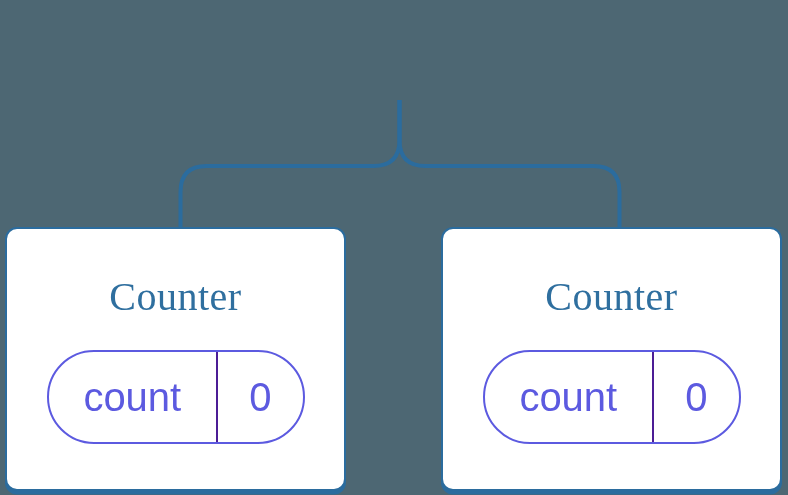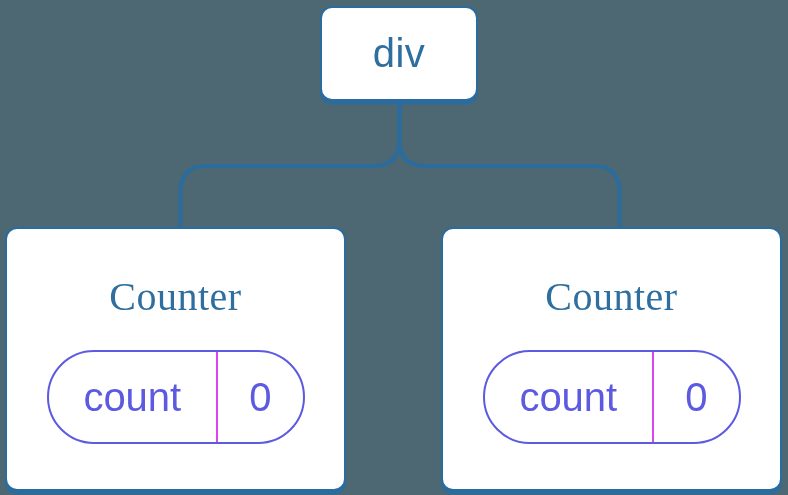--- a/index.html
+++ b/index.html
@@ -69,21 +69,21 @@
     border: 2px solid #5c5ae0;
     border-radius: 47px;
     box-sizing: border-box;
     display: flex;
     background: #ffffff;
     overflow: hidden;
   }
 
   .pill-key {
     width: 66%;
-    border-right: 2px solid #d946ef;
+    border-right: 2px solid #4c1d95;
     display: flex; align-items: center; justify-content: center;
     font-size: 40px;
     color: #5c5ae0;
   }
 
   .pill-val {
     flex: 1;
     display: flex; align-items: center; justify-content: center;
     font-size: 40px;
     color: #5c5ae0;
@@ -92,23 +92,20 @@
 </head>
 <body>
 
 <div class="canvas">
 
   <svg class="connectors" viewBox="0 0 788 495">
     <path d="M 399.5 100 V 140 Q 399.5 166 373.5 166 H 206.5 Q 180.5 166 180.5 192 V 228" fill="none" stroke="#2b6c9e" stroke-width="4"></path>
     <path d="M 399.5 100 V 140 Q 399.5 166 425.5 166 H 593.5 Q 619.5 166 619.5 192 V 228" fill="none" stroke="#2b6c9e" stroke-width="4"></path>
   </svg>
 
-  <div class="node root-node">
-    <span class="node-label">div</span>
-  </div>
 
   <div class="node card card-left">
     <div class="card-title">Counter</div>
     <div class="pill">
       <span class="pill-key">count</span>
       <span class="pill-val">0</span>
     </div>
   </div>
 
   <div class="node card card-right">

